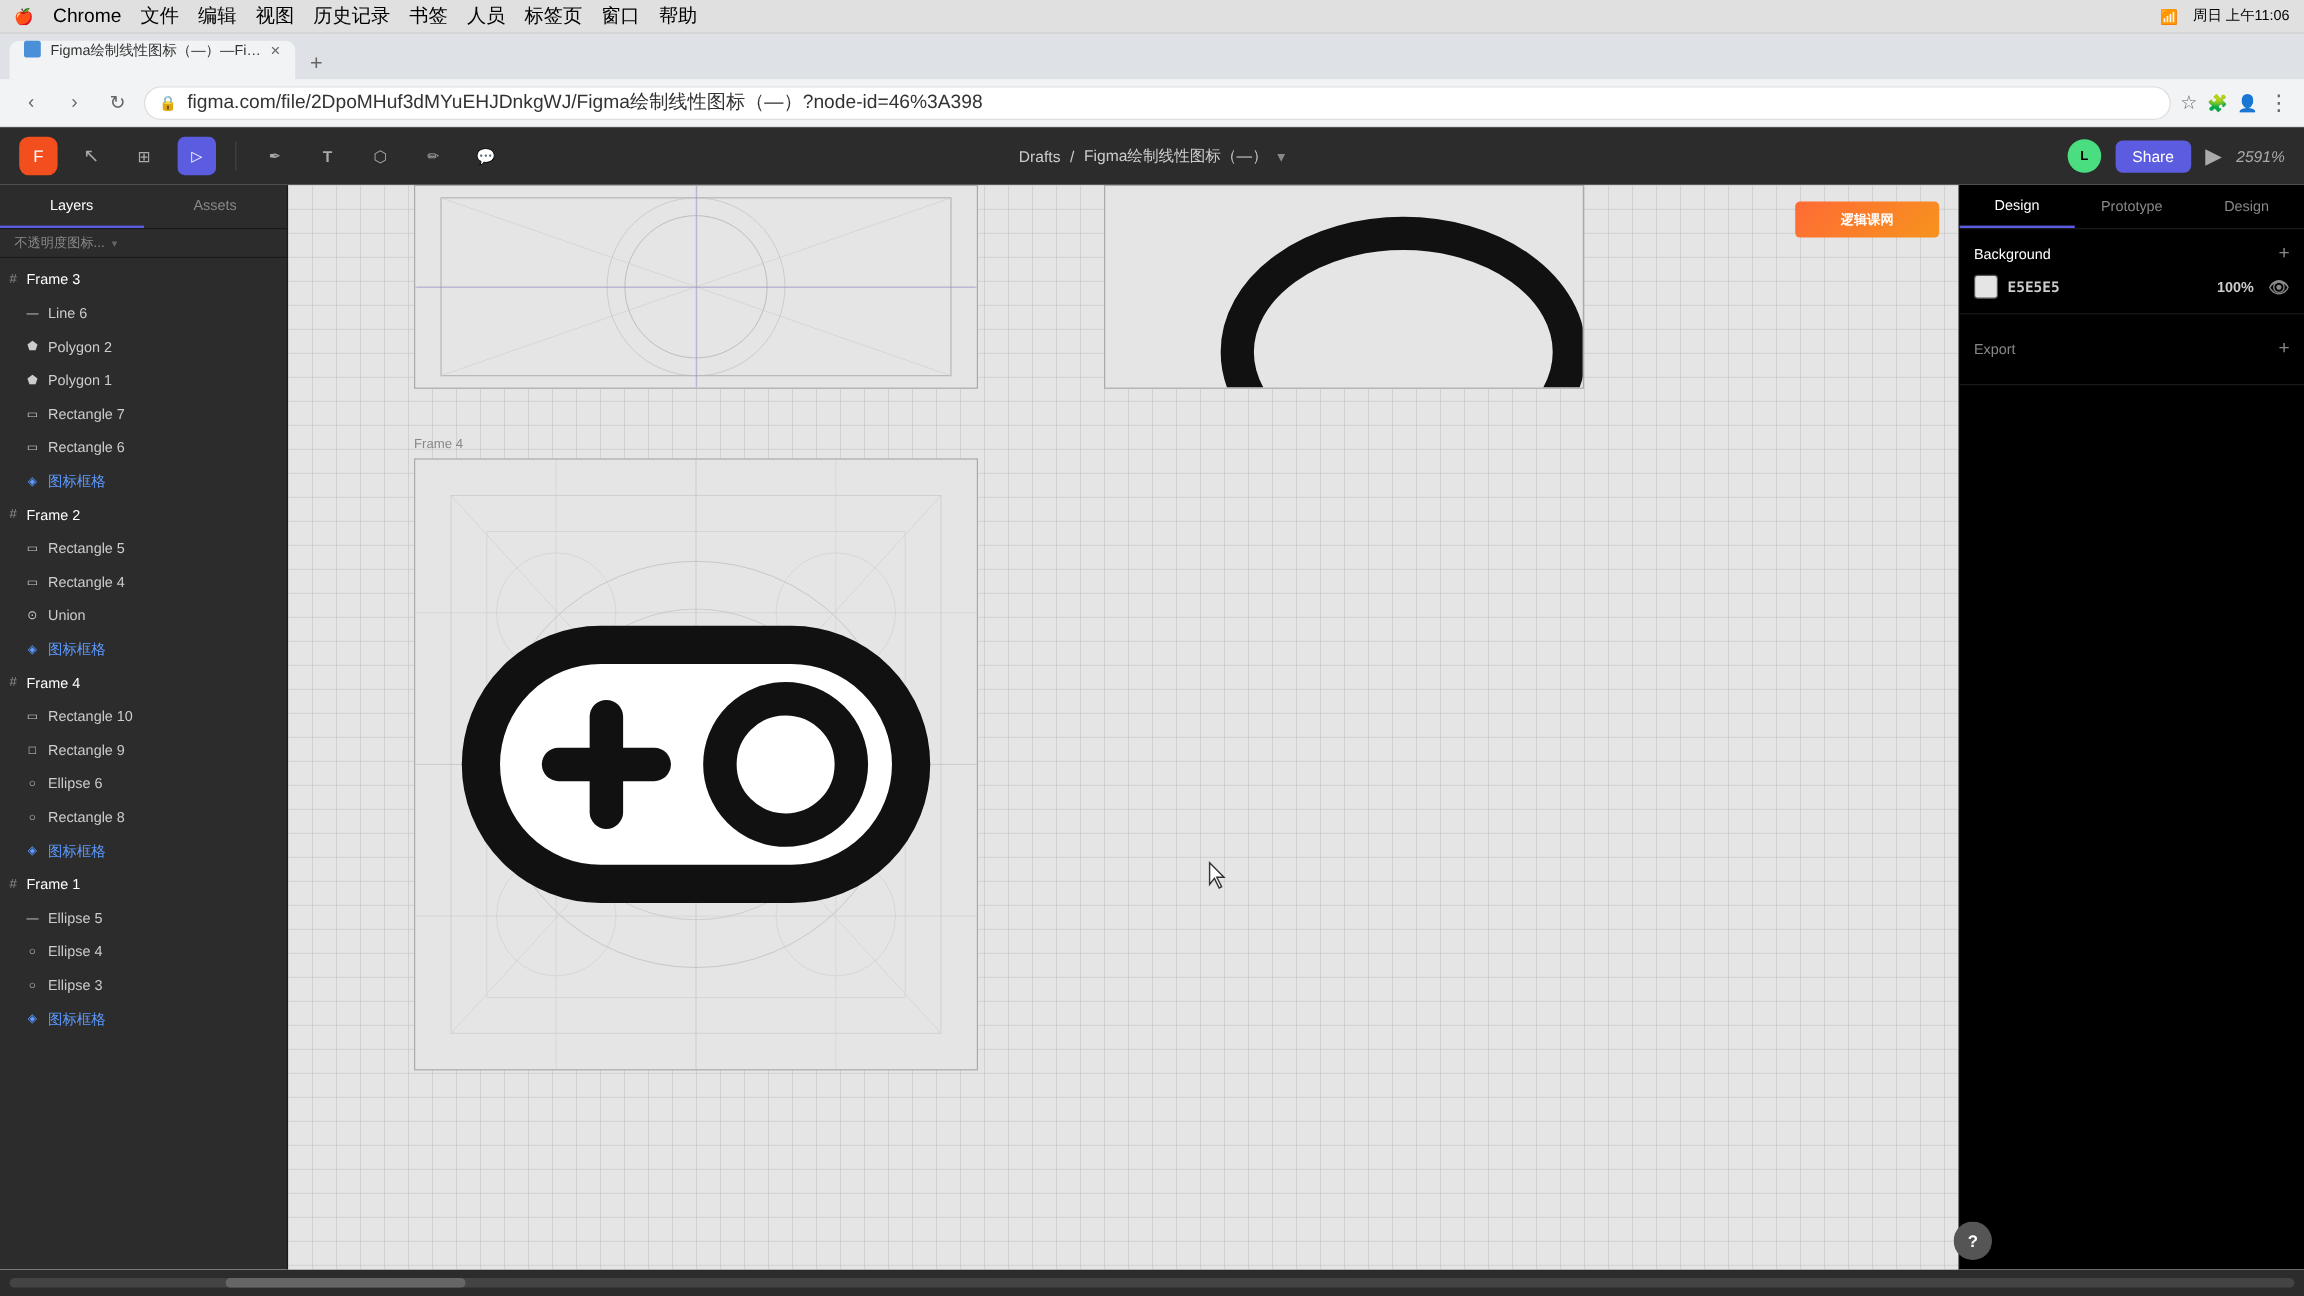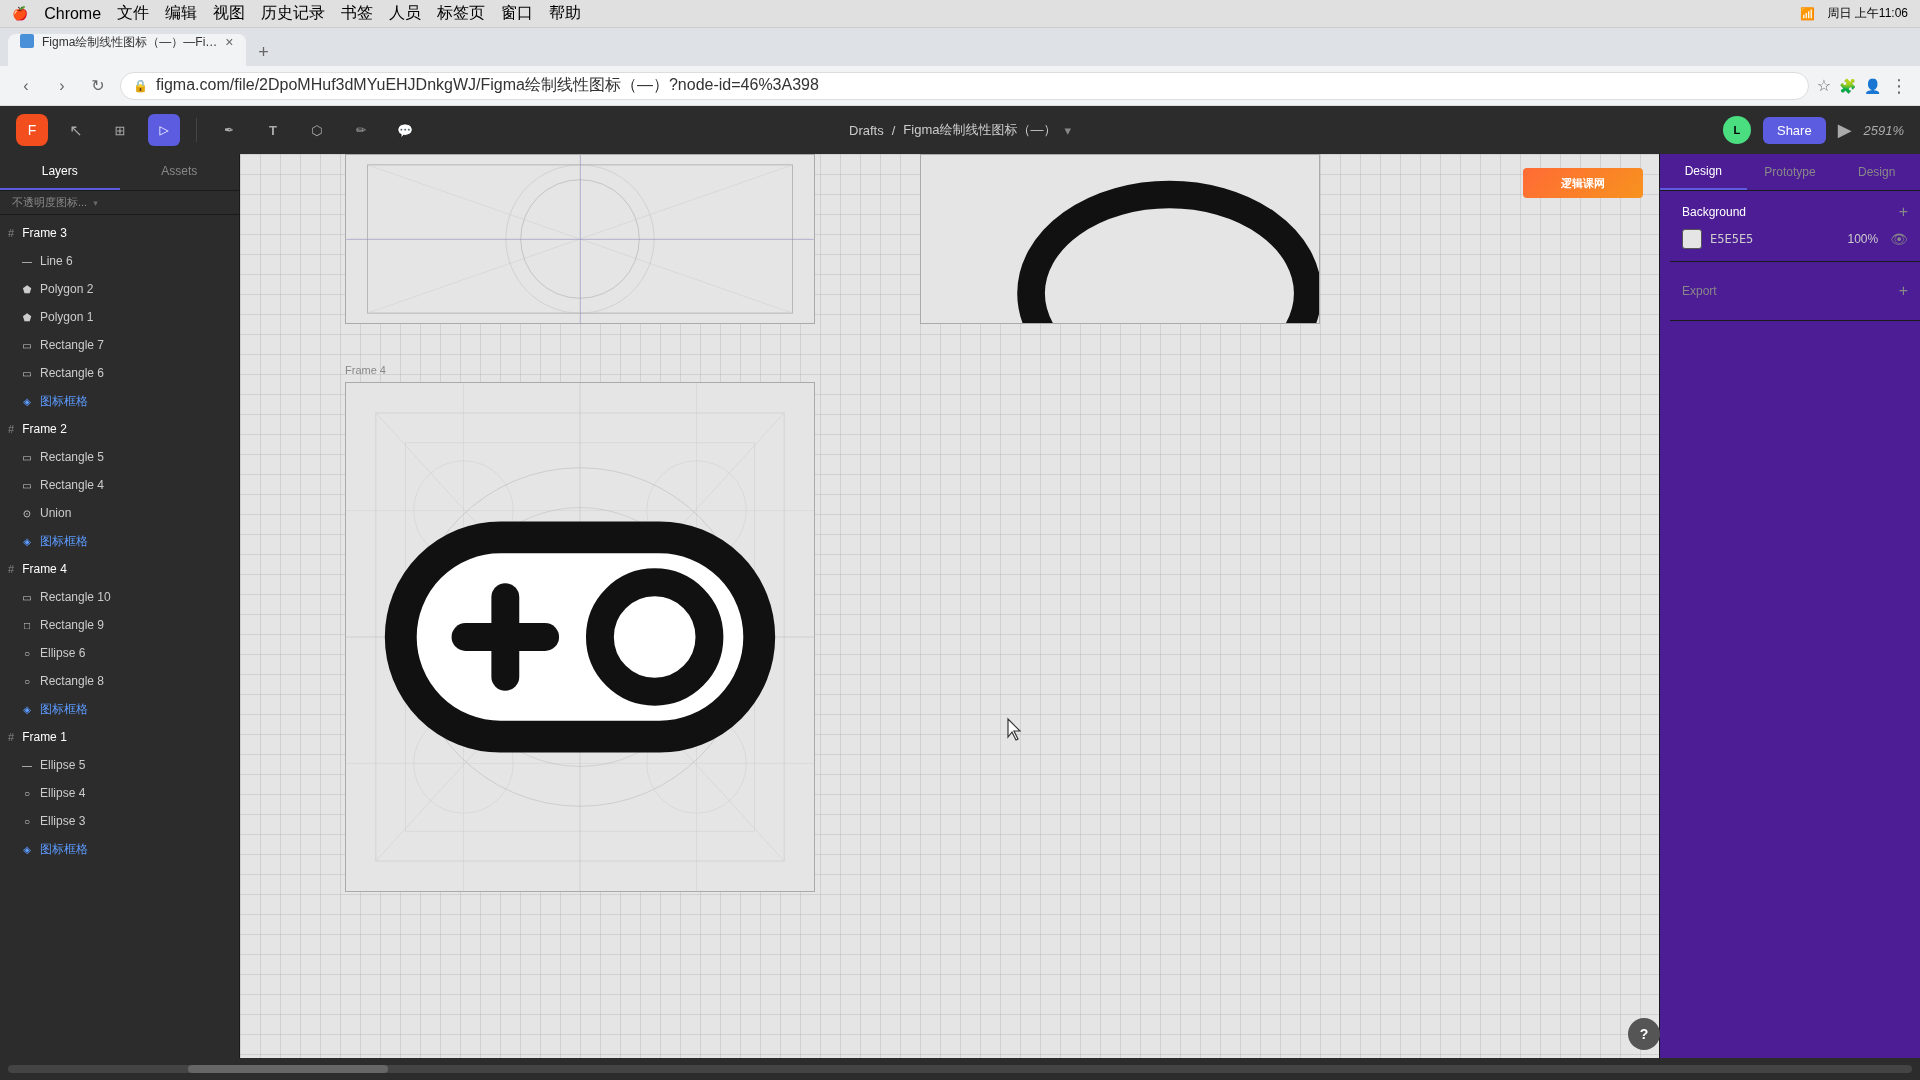--- a/index.html
+++ b/index.html
@@ -169,22 +169,22 @@
       position: absolute;
       top: 0; left: 0; right: 0; bottom: 0;
       background-image:
         linear-gradient(rgba(180,180,180,0.4) 1px, transparent 1px),
         linear-gradient(90deg, rgba(180,180,180,0.4) 1px, transparent 1px);
       background-size: 20px 20px;
     }
 
     
     .right-panel {
-      width: 261px;
-      background: #4c1d95;
+      width: 288px;
+      background: #000000;
       display: flex;
       flex-direction: column;
       flex-shrink: 0;
       border-left: 1px solid #1a1a1a;
     }
     .right-panel-tabs {
       display: flex;
       border-bottom: 1px solid #1a1a1a;
     }
     .right-panel-tab {
@@ -195,35 +195,35 @@
       justify-content: center;
       font-size: 12px;
       color: #888;
       cursor: pointer;
     }
     .right-panel-tab.active { color: #fff; border-bottom: 2px solid #5c5ce0; }
 
     .right-section {
       padding: 12px;
       border-bottom: 1px solid #1a1a1a;
-      margin-left: 10px;
     }
     .right-section-title {
       font-size: 12px;
       color: #fff;
       font-weight: 500;
       margin-bottom: 8px;
       display: flex;
       align-items: center;
       justify-content: space-between;
     }
     .color-row {
       display: flex;
       align-items: center;
       gap: 8px;
+      font-weight: bold;
     }
     .color-swatch {
       width: 20px;
       height: 20px;
       border-radius: 3px;
       border: 1px solid #555;
       flex-shrink: 0;
     }
     .color-value {
       font-size: 12px;

